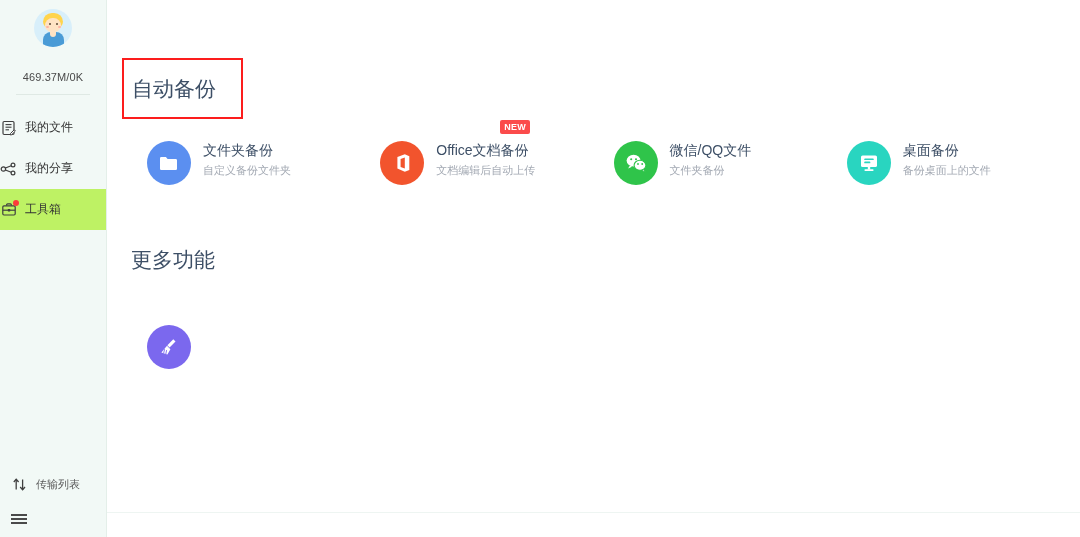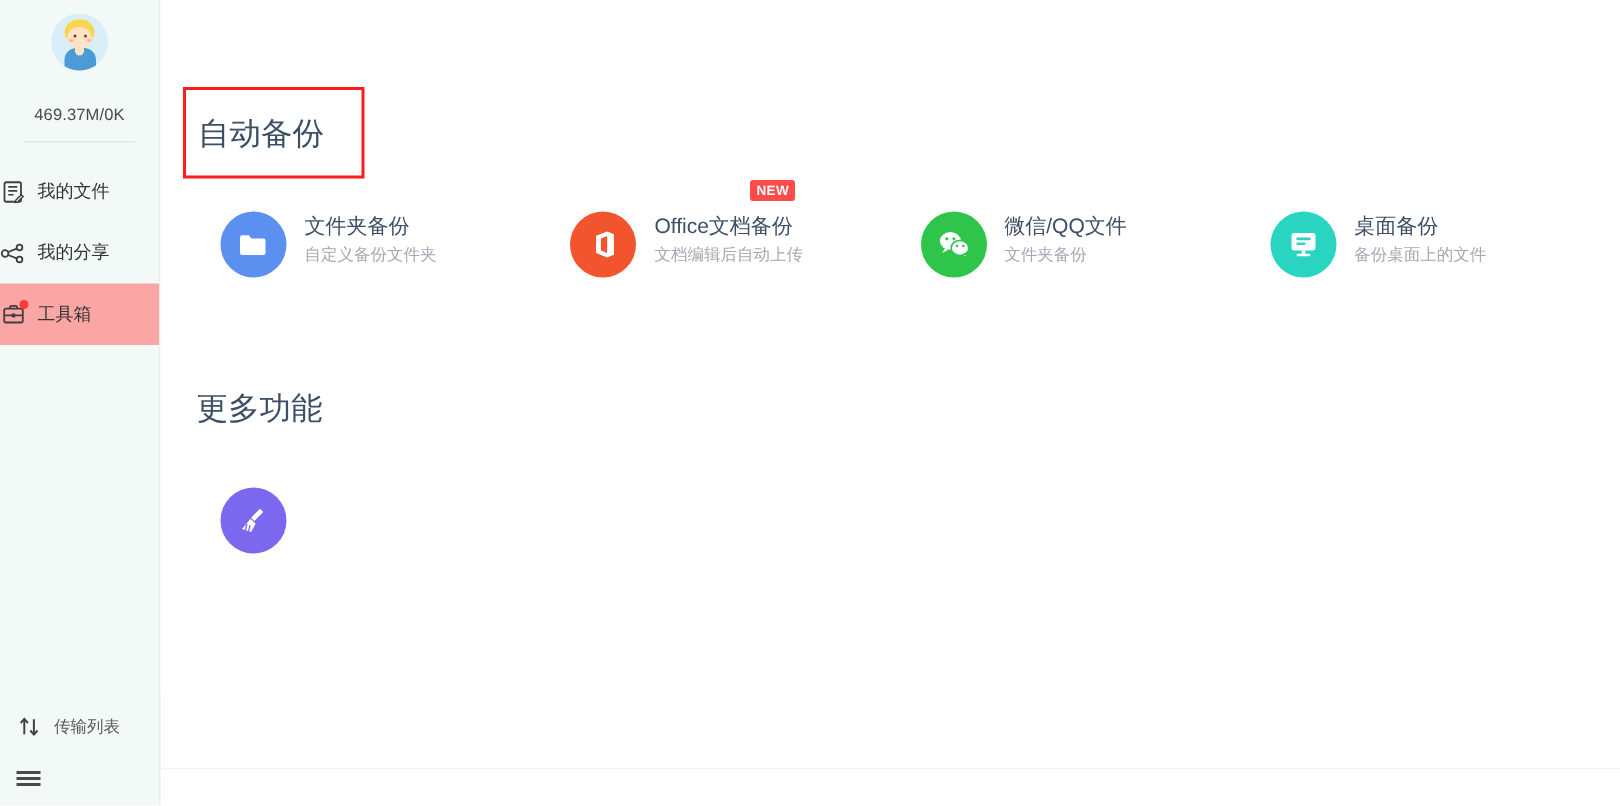--- a/index.html
+++ b/index.html
@@ -93,21 +93,21 @@
   }
   .nav { margin-top: 12px; }
   .nav-item {
     height: 41px;
     display: flex;
     align-items: center;
     gap: 8px;
     cursor: pointer;
     position: relative;
   }
-  .nav-item.active { background: #fca5a5; }
+  .nav-item.active { background: #bef264; }
   .nav-label {
     font-size: 12px;
     color: #333333;
   }
   .nav-icon {
     width: 17px; height: 17px;
     display: flex; align-items: center; justify-content: center;
     position: relative;
     flex: 0 0 17px;
   }
@@ -162,21 +162,21 @@
   .title-box-auto {
     position: absolute;
     left: 15px; top: 58px;
     width: 121px; height: 61px;
     border: 2px solid #fc1d1d;
     display: flex; align-items: center;
     padding-left: 8px;
   }
   .title-more {
     position: absolute;
-    left: 24px; top: 258px;
+    left: 24px; top: 246px;
   }
 
   .cards-row {
     position: absolute;
     left: 0; right: 0;
     display: flex;
   }
   .row-auto { top: 136px; }
   .row-more { top: 320px; }
 

